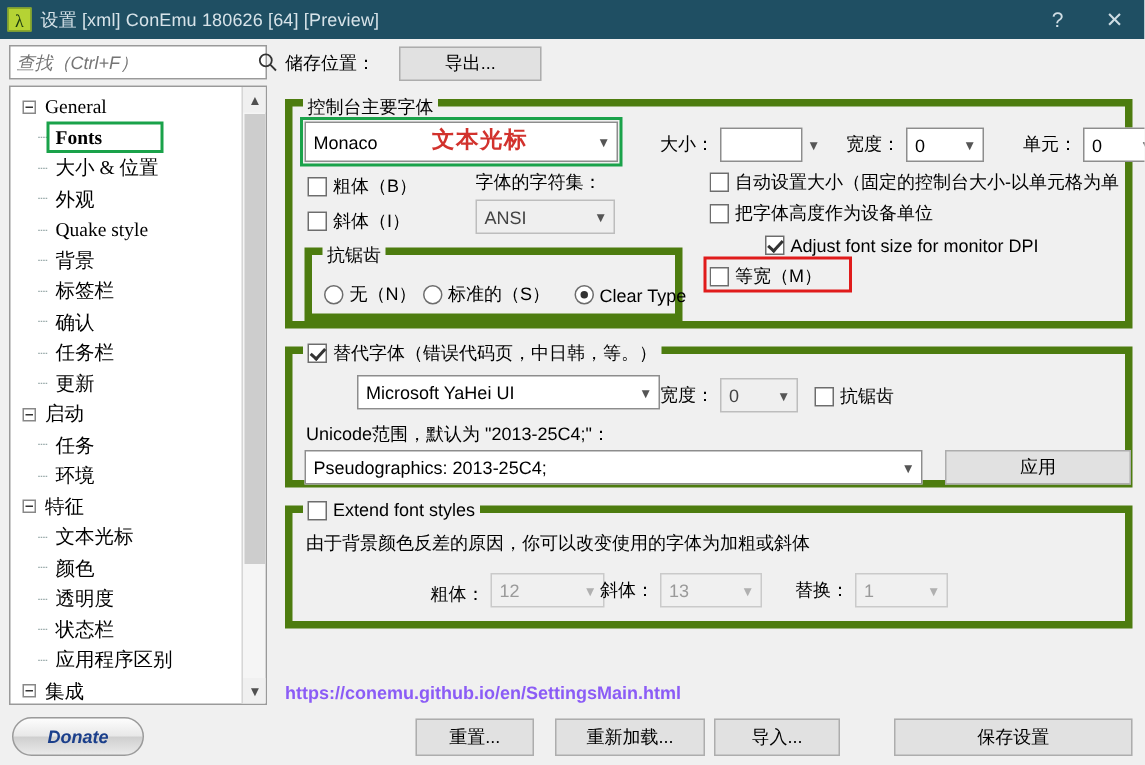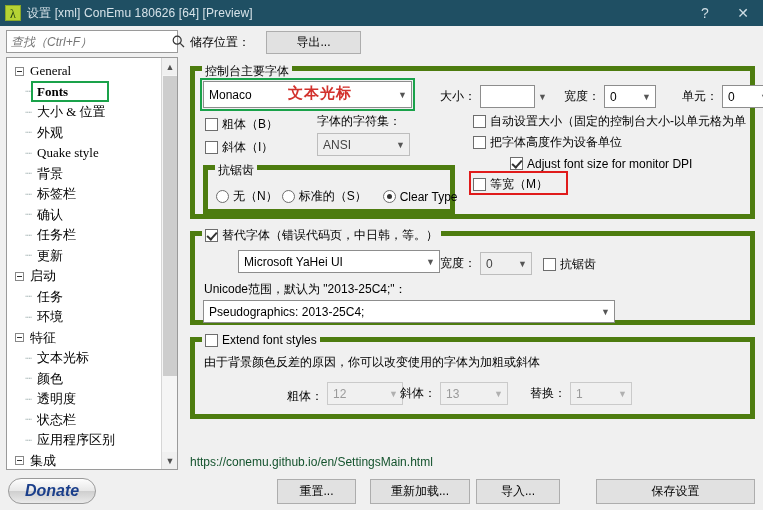--- a/index.html
+++ b/index.html
@@ -135,30 +135,31 @@
   }
   .hl-red { position:absolute; border:2px solid #e01b1b; pointer-events:none; }
   .hl-green { position:absolute; border:2px solid #1aa24a; pointer-events:none; }
 
   .sample-red {
     position:absolute; left:84px; top:2px; color:#d2322d; font-size:15px;
     font-weight:bold; font-family:"DejaVu Serif", serif; letter-spacing:1px;
   }
 
   .link {
-    position:absolute; left:190px; top:455px; color:#14532d; font-size:12px;
+    position:absolute; left:190px; top:455px; color:#8b5cf6; font-size:12px;
     text-decoration:none;
+    font-weight:bold;
   }
 
   .donate {
     position:absolute; left:8px; top:478px; width:88px; height:26px;
     border-radius:13px; border:1px solid #9a9a9a;
     background:linear-gradient(180deg,#fdfdfd 0%,#e8e8e8 48%,#cfcfcf 52%,#eaeaea 100%);
     display:flex; align-items:center; justify-content:center;
-    color:#1b3f8b; font-style:italic; font-weight:bold; font-size:16px;
+    color:#1b3f8b; font-style:italic; font-weight:bold; font-size:12px;
   }
   .grey-txt { color:#9a9a9a; }
   .desc { font-size:12px; }
 </style>
 </head>
 <body>
 
 <div id="app">
 
   <div class="titlebar">
@@ -388,20 +389,21 @@
       <span>抗锯齿</span>
     </div>
 
     <div style="position:absolute; left:9px; top:45px;" class="lbl">Unicode范围，默认为 "2013-25C4;"：</div>
 
     <div class="combo" style="position:absolute; left:8px; top:64px; width:412px;">
       <div class="cval">Pseudographics: 2013-25C4;</div>
       <div class="carrow">▼</div>
     </div>
 
+    <div class="btn" style="position:absolute; left:435px; top:64px; width:124px;">应用</div>
   </div>
 
   <div class="group" style="left:190px; top:337px; width:565px; height:82px;">
     <div class="chk" style="position:absolute; left:7px; top:-9px; background:#f0f0f0; padding:0 3px;">
       <span class="cbox"></span>
       <span>Extend font styles</span>
     </div>
 
     <div class="desc" style="position:absolute; left:9px; top:12px;">由于背景颜色反差的原因，你可以改变使用的字体为加粗或斜体</div>
 

